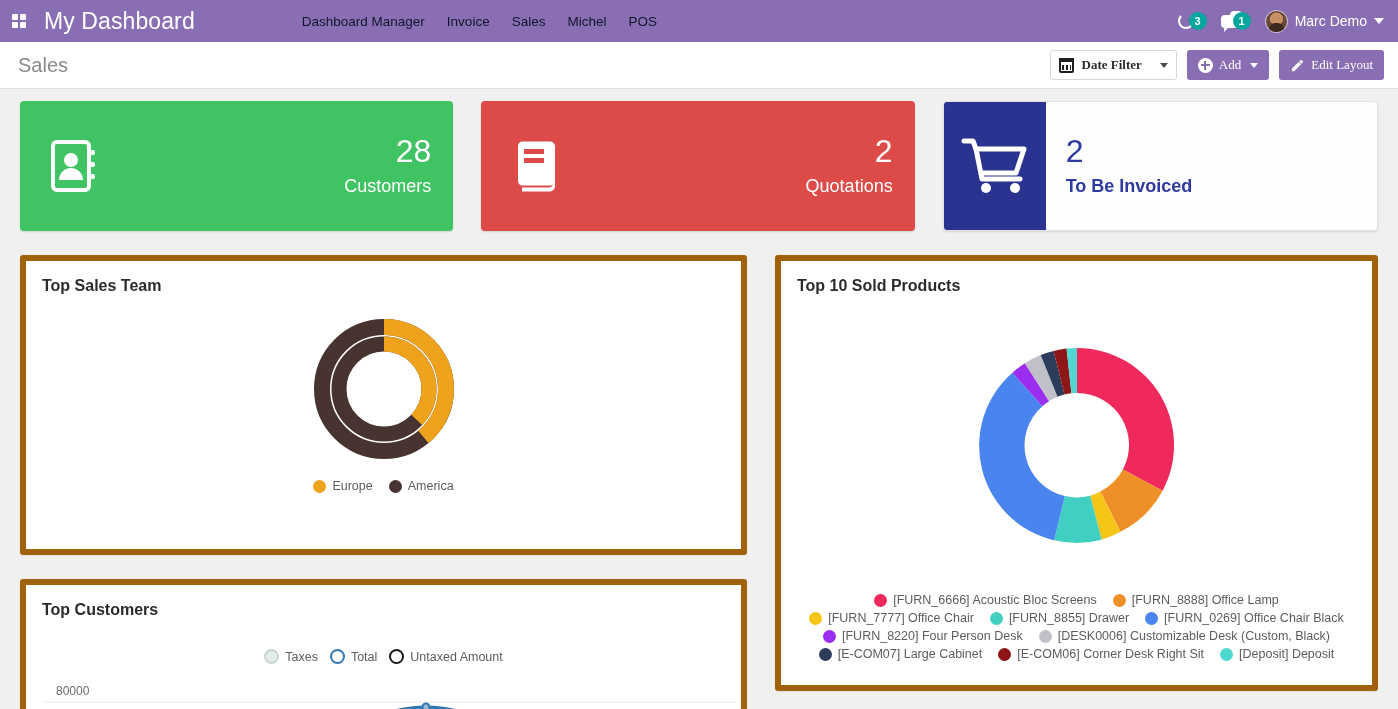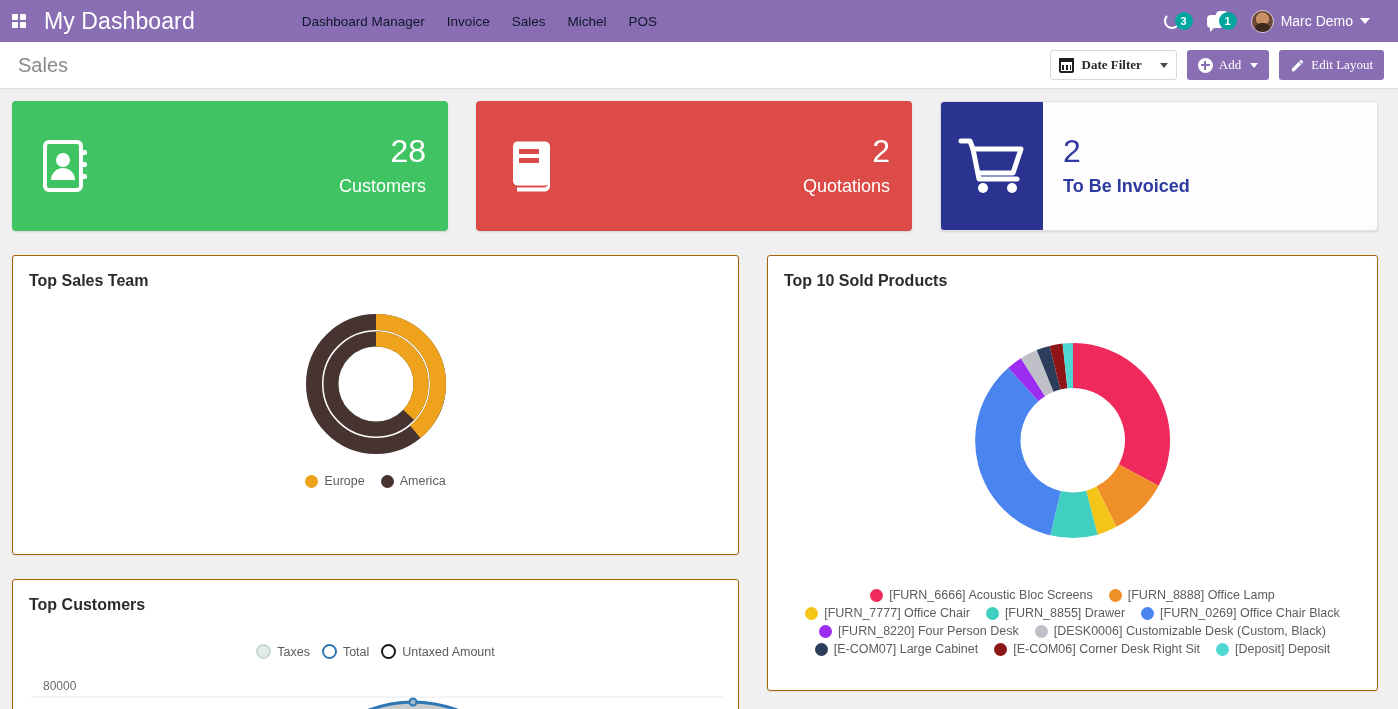--- a/index.html
+++ b/index.html
@@ -7,21 +7,21 @@
     width: 1398px; height: 709px;
     font-family: "Liberation Sans", sans-serif;
     background: #f0f0f0;
     overflow: hidden;
   }
 
   
   .navbar {
     height: 42px; background: #8a6eb4;
     display: flex; align-items: center;
-    padding: 0 28px 0 8px;
+    padding: 0 14px 0 8px;
     color: #ffffff; position: relative;
   }
   .apps-icon {
     width: 22px; height: 22px;
     display: grid; grid-template-columns: 1fr 1fr; grid-template-rows: 1fr 1fr;
     gap: 2px; padding: 4px; cursor: pointer;
   }
   .apps-icon i { background: #ffffff; display: block; border-radius: 1px; }
   .brand {
     font-size: 23px; font-weight: 400; margin-left: 14px;
@@ -112,21 +112,21 @@
   }
   .plus-ic::before { left: 3px; right: 3px; top: 6.5px; height: 2px; }
   .plus-ic::after { top: 3px; bottom: 3px; left: 6.5px; width: 2px; }
   .caret-w {
     width: 0; height: 0; border-left: 4px solid transparent; border-right: 4px solid transparent;
     border-top: 5px solid #fff; margin-left: 3px;
   }
   .pencil-ic { width: 15px; height: 15px; flex: none; }
 
   
-  .content { padding: 12px 20px 0 12px; height: 620px; overflow: hidden; }
+  .content { padding: 12px 20px 0 20px; height: 620px; overflow: hidden; }
   .kpi-row { display: flex; gap: 28px; }
   .kpi {
     flex: 1; height: 130px; border-radius: 4px; display: flex; align-items: center;
     position: relative; box-shadow: 0 1px 2px rgba(0,0,0,.12); cursor: pointer; overflow: hidden;
   }
   .kpi-ic { width: 110px; display: flex; align-items: center; justify-content: center; flex: none; }
   .kpi-body {
     flex: 1; display: flex; flex-direction: column; align-items: flex-end;
     justify-content: center; padding-right: 22px;
   }
@@ -136,21 +136,21 @@
   .kpi.split .kpi-ic { height: 100%; background: #2b3390; width: 102px; }
   .kpi.split .kpi-body { align-items: flex-start; padding-left: 20px; }
   .kpi.split .kpi-val { color: #2f3aa0; font-weight: 400; }
   .kpi.split .kpi-lab { color: #2f3aa0; font-weight: bold; }
 
   
   .panels { display: flex; gap: 28px; margin-top: 24px; }
   .col-l { width: 727px; flex: none; }
   .col-r { flex: 1; }
   .card {
-    background: #ffffff; border: 1px solid #a16207; border-radius: 3px;
+    background: #ffffff; border: 6px solid #a16207; border-radius: 3px;
     box-shadow: 0 1px 2px rgba(0,0,0,.07);
   }
   .card-title {
     font-size: 16px; font-weight: bold; color: #2b2b2b; padding: 16px 16px 0 16px;
   }
   .chart-area { display: flex; flex-direction: column; align-items: center; }
   .legend {
     display: flex; flex-wrap: wrap; justify-content: center; align-items: center;
     gap: 4px 16px; padding: 0 16px 14px 16px;
   }

